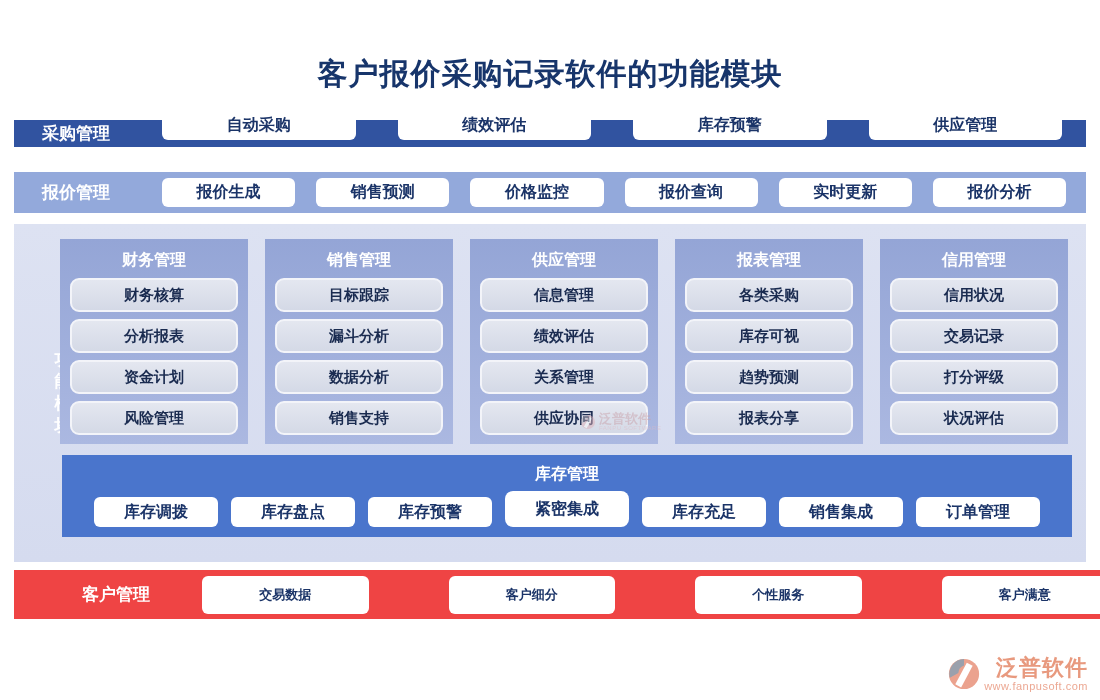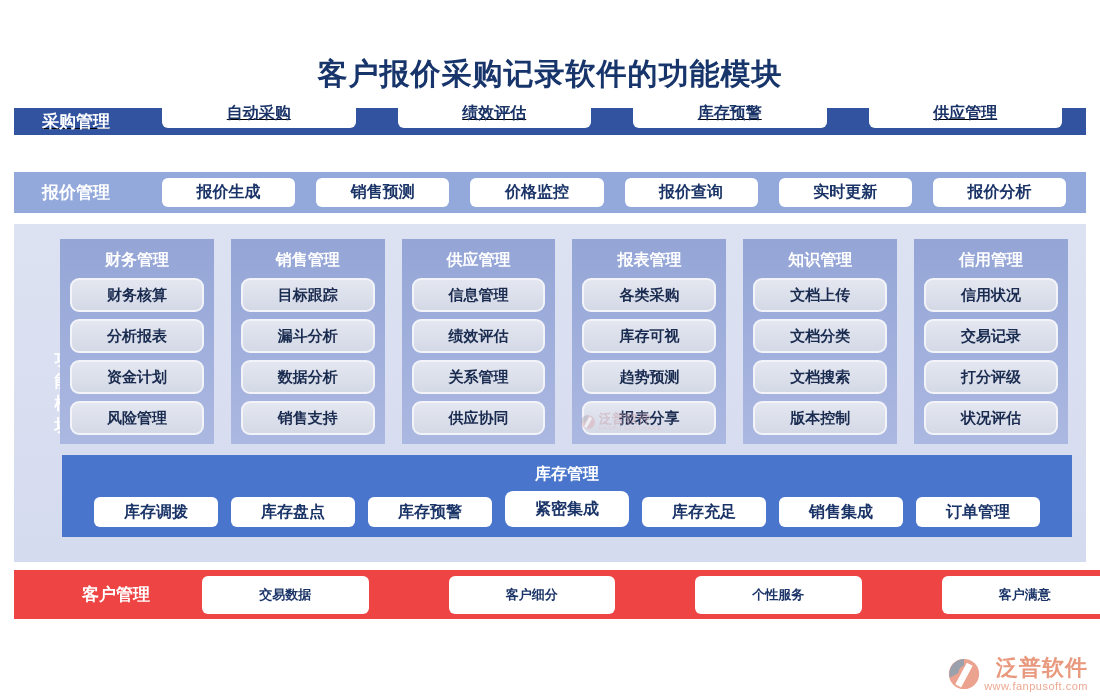--- a/index.html
+++ b/index.html
@@ -9,21 +9,21 @@
     font-family:"Liberation Sans","DejaVu Sans",sans-serif;
   }
   .title{
     position:absolute;top:26px;left:0;width:100%;
     text-align:center;font-size:30px;font-weight:bold;color:#17356B;
     letter-spacing:1px;
     margin-top:28px;
   }
   
   .bar{position:absolute;left:14px;width:1072px;display:flex;align-items:center;}
-  .bar1{top:108px;height:27px;background:#3153A0;text-decoration:underline;}
+  .bar1{top:120px;height:27px;background:#3153A0;}
   .bar2{top:172px;height:41px;background:#93A9DB;}
   .bar-label{color:#ffffff;font-weight:bold;font-size:17px;margin-left:28px;width:92px;flex:none;}
   .btns{display:flex;flex:1;align-items:center;}
   .bar1 .btns{gap:42px;margin:0 24px 16px 28px;}
   .bar2 .btns{gap:21px;margin:0 20px 0 28px;}
   .wbtn{
     background:#ffffff;border-radius:6px;color:#1B3468;font-weight:bold;
     font-size:16px;height:29px;display:flex;align-items:center;justify-content:center;
     flex:1;cursor:pointer;
   }
@@ -143,29 +143,20 @@
         <div class="item">供应协同</div>
       </div>
     </div>
     <div class="col">
       <div class="col-title">报表管理</div>
       <div class="col-items">
         <div class="item">各类采购</div>
         <div class="item">库存可视</div>
         <div class="item">趋势预测</div>
         <div class="item">报表分享</div>
-      </div>
-    </div>
-    <div class="col">
-      <div class="col-title">知识管理</div>
-      <div class="col-items">
-        <div class="item">文档上传</div>
-        <div class="item">文档分类</div>
-        <div class="item">文档搜索</div>
-        <div class="item">版本控制</div>
       </div>
     </div>
     <div class="col">
       <div class="col-title">信用管理</div>
       <div class="col-items">
         <div class="item">信用状况</div>
         <div class="item">交易记录</div>
         <div class="item">打分评级</div>
         <div class="item">状况评估</div>
       </div>

